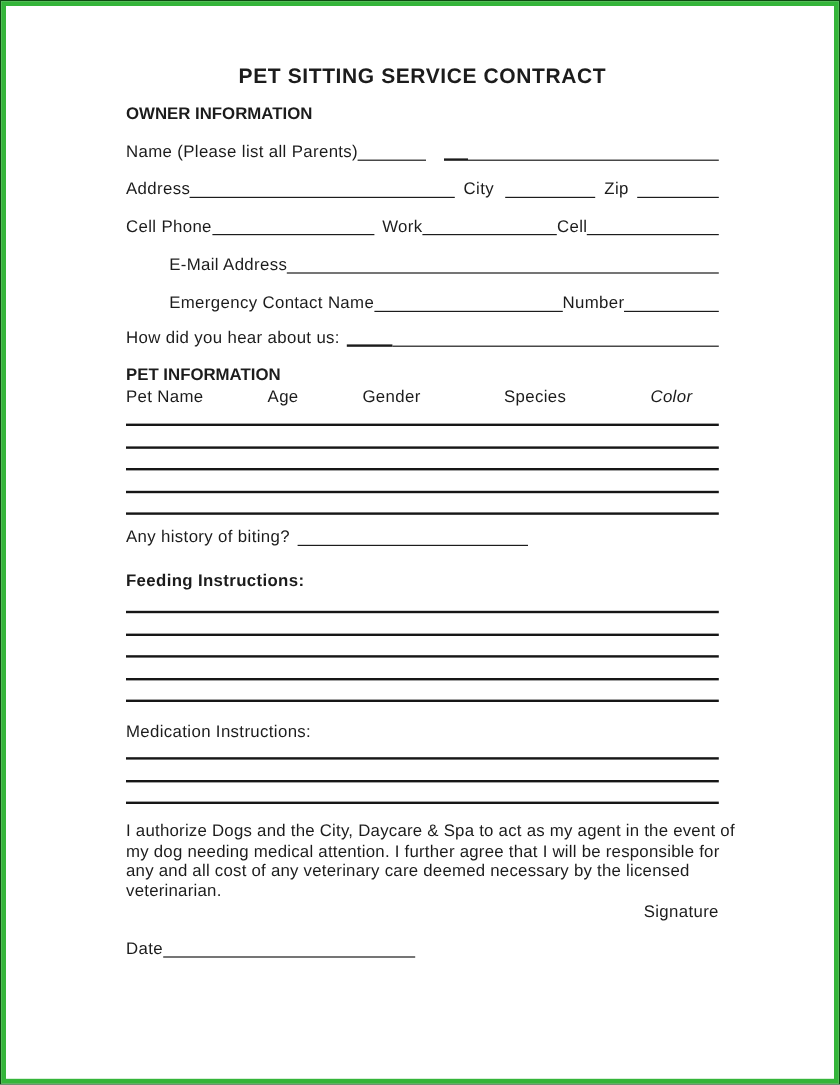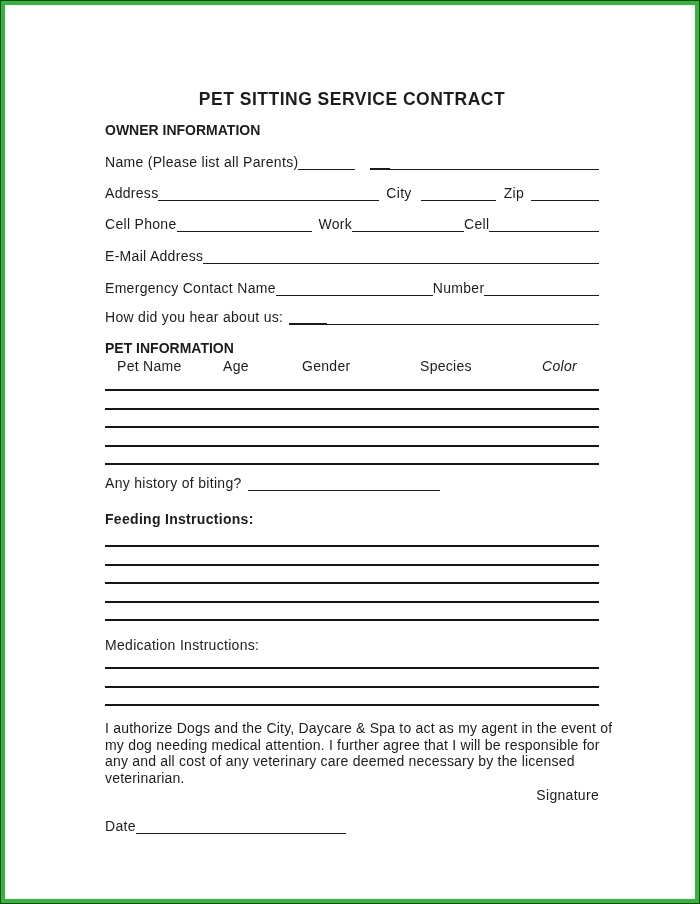--- a/index.html
+++ b/index.html
@@ -4,50 +4,50 @@
 <style>
   html,body{margin:0;padding:0;background:#ffffff;}
   .page{
     width:700px;height:904px;box-sizing:border-box;position:relative;
     background:#ffffff;border:1px solid #0e4a12;
     font-family:"Liberation Sans","DejaVu Sans",sans-serif;color:#1c1c1c;
   }
   .page-inner{
     position:absolute;inset:0;box-sizing:border-box;
     border:4px solid #35b53a;
-    padding:84px 96px 0 100px;
+    padding:48px 96px 0 100px;
   }
   .title{
     font-size:17.5px;font-weight:bold;letter-spacing:.5px;
     text-align:center;line-height:20px;white-space:nowrap;
   }
   .sec-heading{
     font-size:14px;font-weight:bold;line-height:16px;margin-top:13px;white-space:nowrap;
   }
   .frow{
     display:flex;align-items:flex-end;line-height:16px;font-size:14px;
     margin-top:15px;white-space:nowrap;
   }
   .frow.mt2{margin-top:16px;}
-  .frow.mt16{margin-top:16px;}
+  .frow.mt16{margin-top:16px;margin-left:36px;}
   .frow.mt13{margin-top:13px;}
   .lbl{flex:0 0 auto;letter-spacing:.3px;}
   .ln{border-bottom:1.4px solid #1c1c1c;height:14px;flex:0 0 auto;}
   .ln.fill{flex:1 1 auto;}
   .ln.thick{border-bottom-width:2.2px;}
   .gap{border-bottom:none;height:14px;flex:0 0 auto;}
   .w57{width:57px;} .w20{width:20px;} .w38{width:38px;}
   .w75{width:75px;} .w68{width:68px;} .w135{width:135px;}
   .w112{width:112px;} .w157{width:157px;} .w192{width:192px;} .w210{width:210px;}
   .g6{width:6px;} .g7{width:7px;} .g8{width:8px;} .g9{width:9px;} .g15{width:15px;}
   .columns{
     position:relative;height:16px;margin-top:2px;font-size:14px;line-height:16px;
   }
   .columns span{position:absolute;top:0;letter-spacing:.3px;}
-  .col-0{left:12px;} .col-1{left:118px;} .col-2{left:197px;} .col-3{left:315px;} .col-4{left:437px;font-style:italic;}
+  .col-0{left:0;} .col-1{left:118px;} .col-2{left:197px;} .col-3{left:315px;} .col-4{left:437px;font-style:italic;}
   .rules{margin:0;}
   .rule{height:0;border-top:2px solid #161616;margin-top:16.5px;}
   .rules.pet .rule:first-child{margin-top:15px;}
   .rules.feeding .rule:first-child{margin-top:18px;}
   .rules.medication .rule:first-child{margin-top:14px;}
   .label-line{font-size:14px;line-height:16px;letter-spacing:.3px;white-space:nowrap;}
   .biting{margin-top:10px;text-align:right;}
   .feeding-label{margin-top:20px;font-weight:bold;}
   .medication-label{margin-top:16px;}
   .auth{margin-top:14px;}

